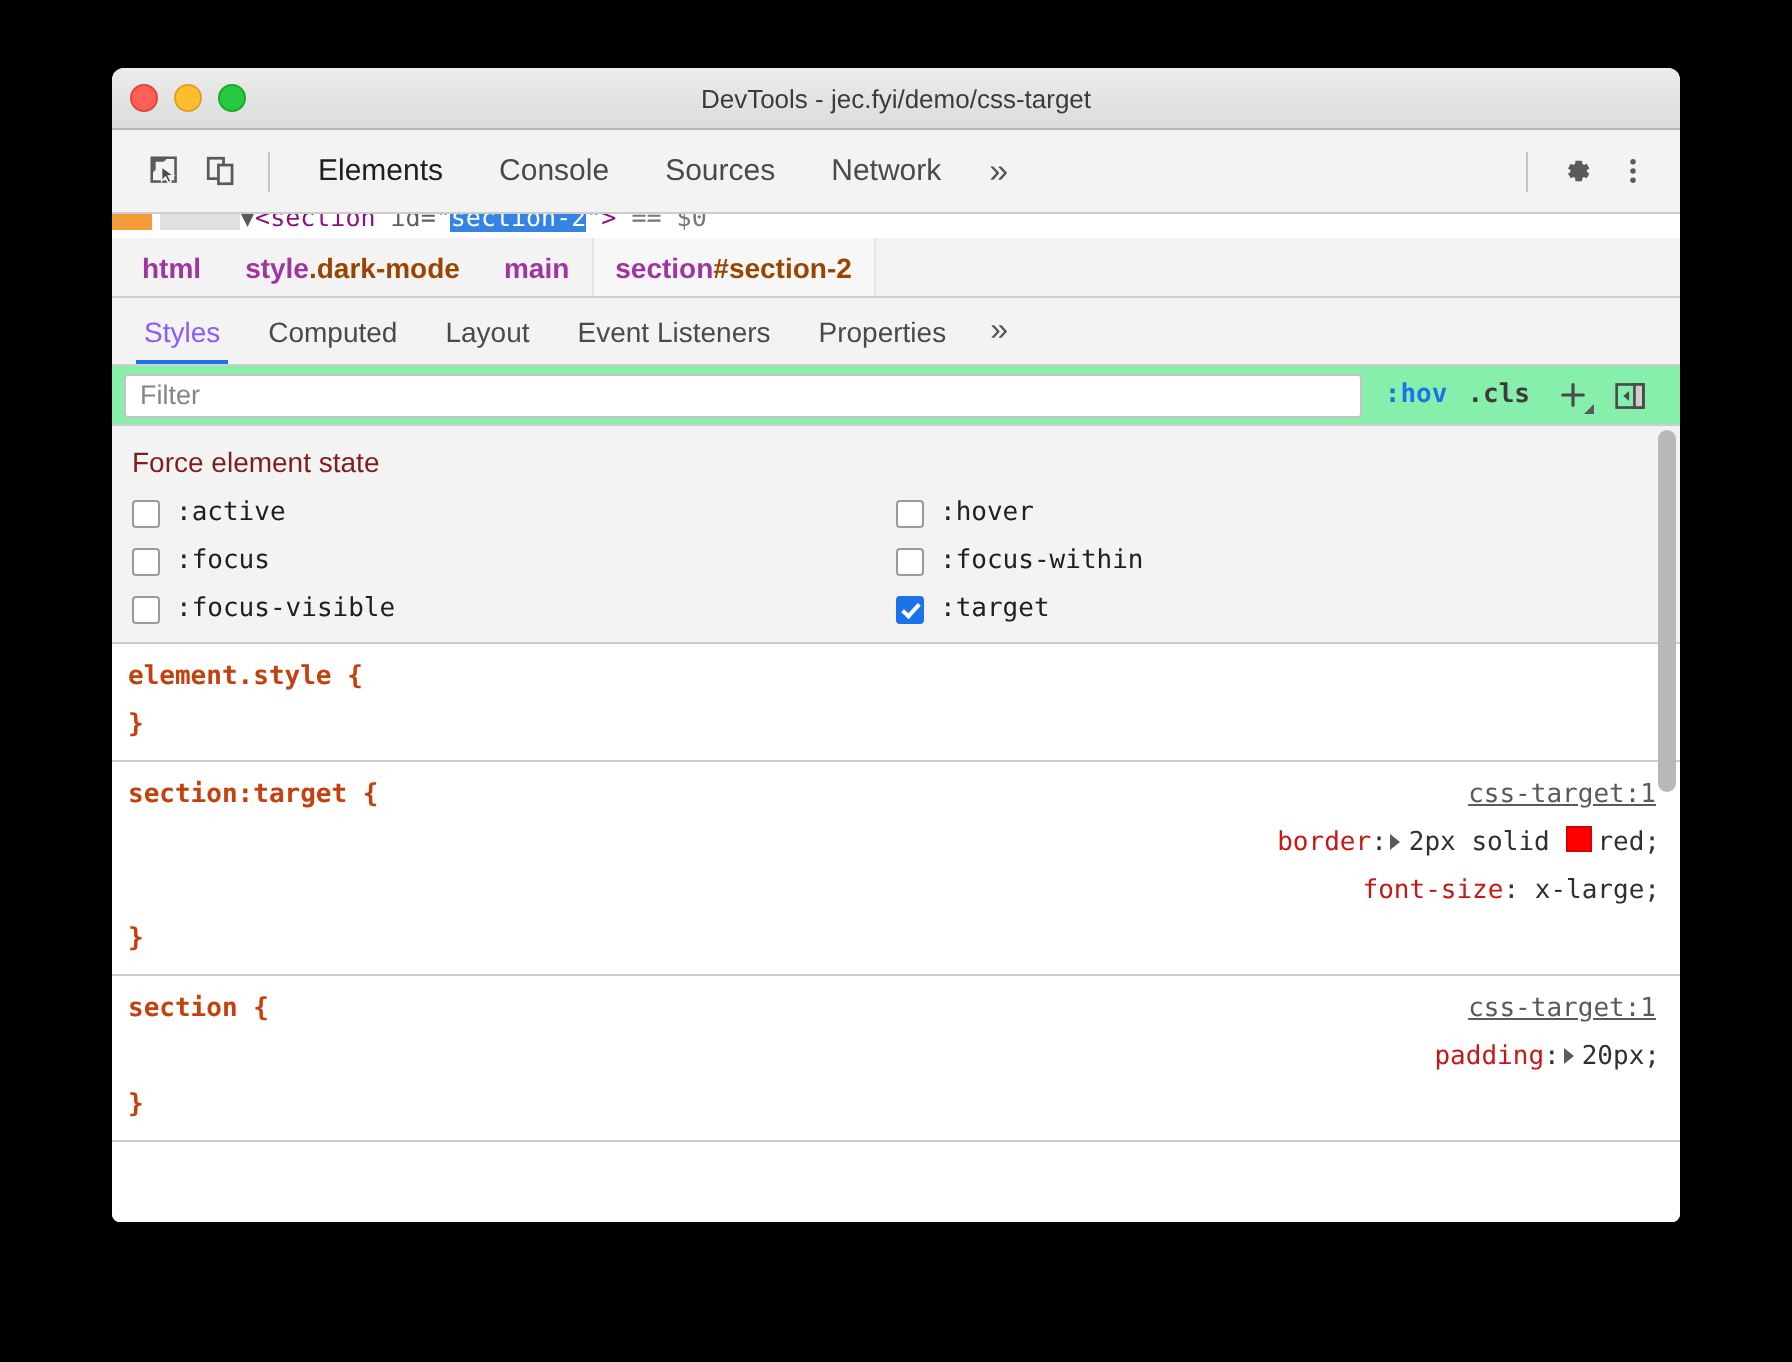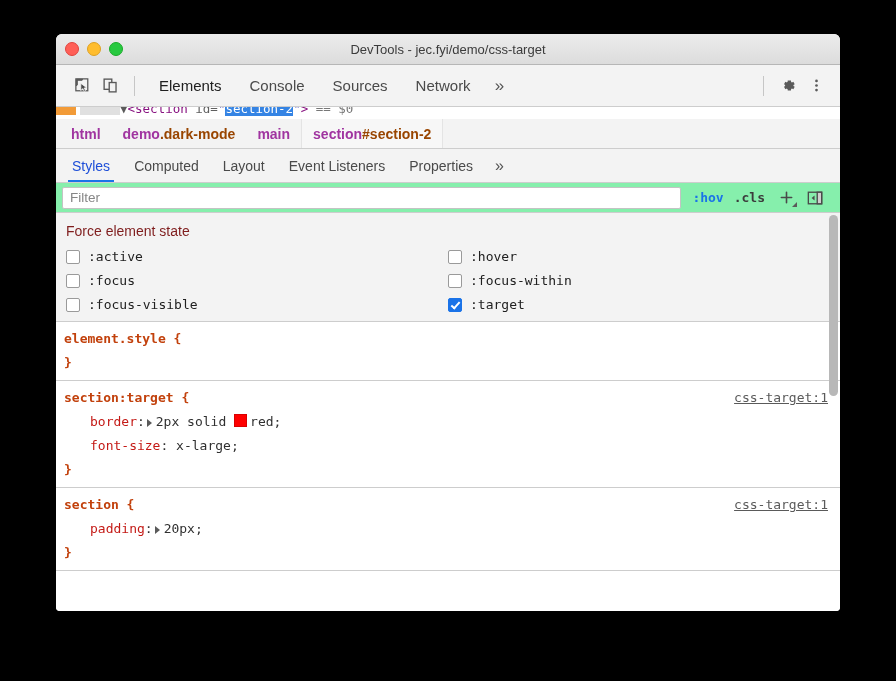--- a/index.html
+++ b/index.html
@@ -194,21 +194,21 @@
     align-items: center;
     padding: 0 12px;
     font-size: 14px;
     color: #4a4a4a;
     cursor: default;
     position: relative;
     white-space: nowrap;
     font-family: "Liberation Sans", sans-serif;
   }
   .side-tab.active {
-    color: #1d4ed8;
+    color: #8b5cf6;
   }
   .side-tab.active::after {
     content: "";
     position: absolute;
     left: 8px;
     right: 8px;
     bottom: 0;
     height: 2px;
     background: #1a73e8;
   }
@@ -351,21 +351,21 @@
     border-bottom: 1px solid #cdcdcd;
     padding: 5px 10px 5px 8px;
     position: relative;
     font-family: "DejaVu Sans Mono", monospace;
     font-size: 13px;
     line-height: 24px;
     color: #303030;
     box-sizing: border-box;
   }
   .rule-selector { color: #c2410c; font-weight: bold; }
-  .rule-decl { padding-left: 26px; white-space: nowrap; }
+  .rule-decl { padding-left: 26px; white-space: nowrap; text-align: right; }
   .prop { color: #c41a16; }
   .punct { color: #303030; }
   .val { color: #303030; }
   .expand-tri {
     display: inline-block;
     width: 0; height: 0;
     border-top: 4px solid transparent;
     border-bottom: 4px solid transparent;
     border-left: 5px solid #5a5a5a;
     margin: 0 4px 0 2px;
@@ -473,21 +473,21 @@
     <div class="dom-line">
       <span class="dom-gutter"></span><span class="dom-gutter2"></span><span class="dom-arrow">▼</span><span class="dom-tag">&lt;</span><span class="dom-tag">section</span><span> </span><span class="dom-eq">id</span><span class="dom-eq">=</span><span class="dom-val">"</span><span class="dom-val dom-val-hl">section-2</span><span class="dom-val">"</span><span class="dom-tag">&gt;</span> <span class="dom-badge">== $0</span>
     </div>
   </div>
 
   <div class="breadcrumb">
     <div class="crumb">
       <span class="c-tag">html</span>
     </div>
     <div class="crumb">
-      <span class="c-tag">demo</span>
+      <span class="c-tag">style</span>
         <span class="c-cls">.dark-mode</span>
     </div>
     <div class="crumb">
       <span class="c-tag">main</span>
     </div>
     <div class="crumb selected">
       <span class="c-tag">section</span>
         <span class="c-id">#section-2</span>
     </div>
   </div>

